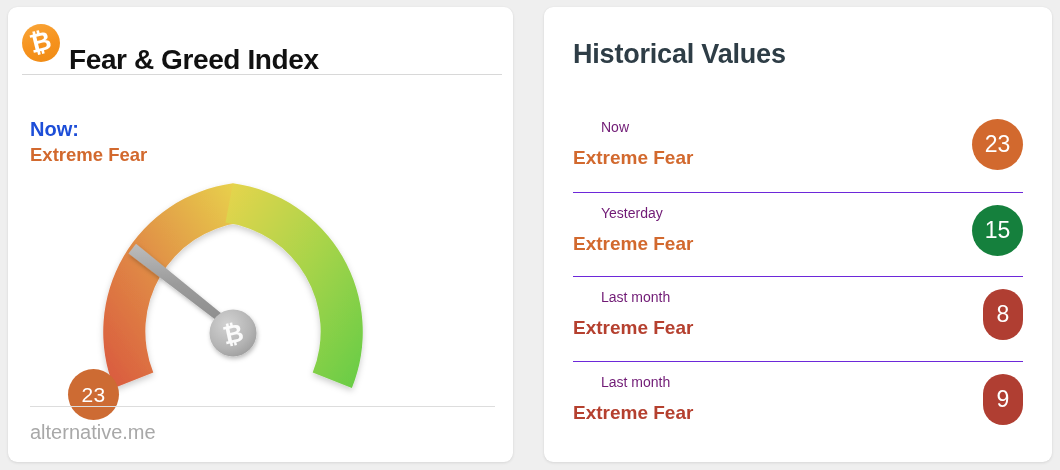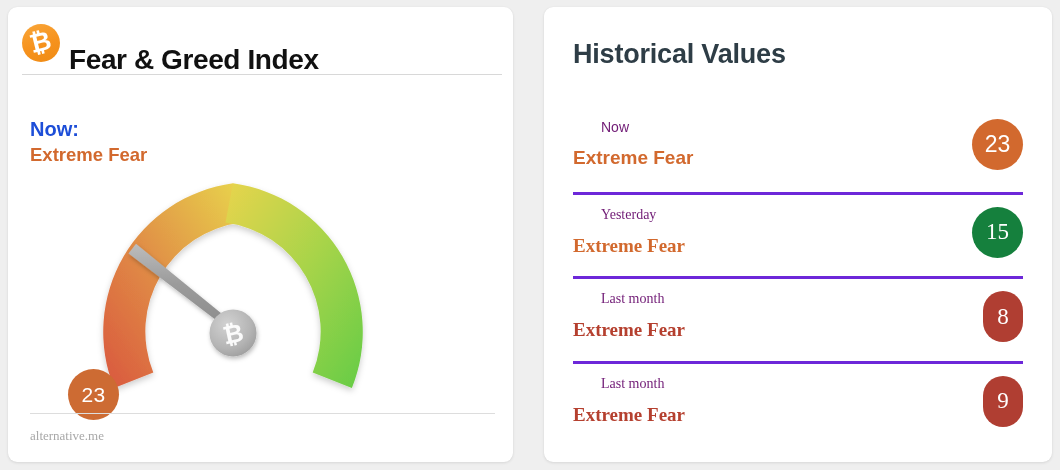--- a/index.html
+++ b/index.html
@@ -151,23 +151,22 @@
   }
   .footer-rule {
     height: 1px;
     background: #dddddd;
     margin-bottom: 14px;
   }
   .footer-row {
     display: flex;
     justify-content: space-between;
     align-items: baseline;
-    font-size: 13px;
+    font-size: 20px;
     color: #a8a8a8;
-    font-family: Liberation Serif, serif;
   }
 
   
   .history-title {
     position: absolute;
     left: 29px;
     top: 32px;
     font-size: 27px;
     font-weight: bold;
     color: #2e3d46;
@@ -178,22 +177,21 @@
     left: 29px;
     top: 100px;
     width: 450px;
   }
   .history-row {
     position: relative;
     height: 84.5px;
     box-sizing: border-box;
   }
   .history-row + .history-row {
-    border-top: 3px solid #6d28d9;
-    font-family: Liberation Serif, serif;
+    border-top: 1px solid #6d28d9;
   }
   .row-label {
     position: absolute;
     left: 0;
     top: 12px;
     font-size: 14px;
     color: #701a75;
     margin-left: 28px;
   }
   .row-value {

